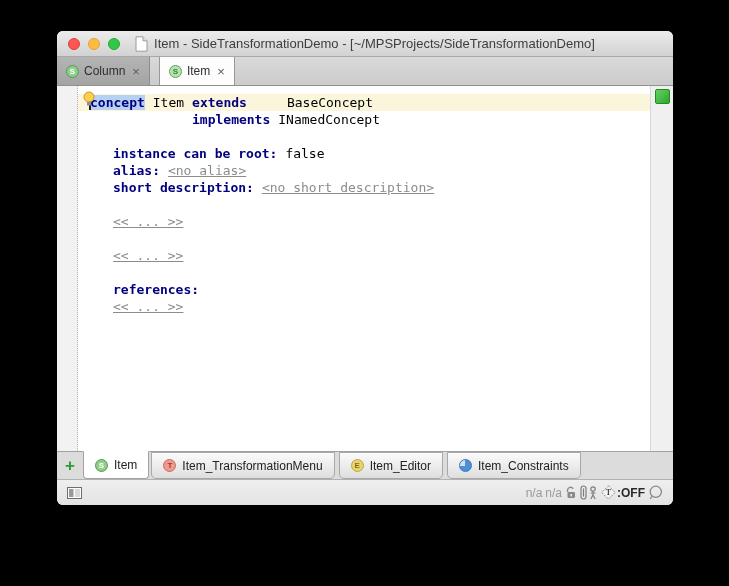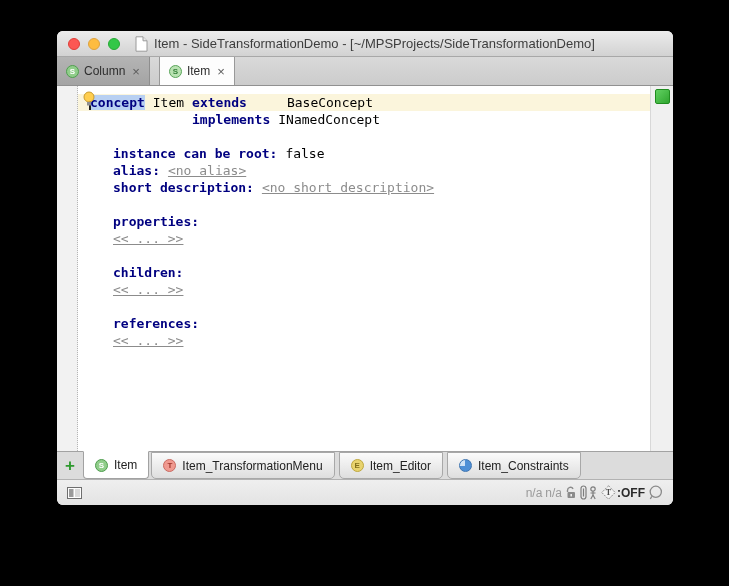--- a/index.html
+++ b/index.html
@@ -141,31 +141,25 @@
             <span class="kw">alias:</span><span class="sp1"></span><span class="ph">&lt;no alias&gt;</span>
           </div>
 
           <div class="cline indent3">
             <span class="kw">short description:</span><span class="sp1"></span><span class="ph">&lt;no short description&gt;</span>
           </div>
 
           <div class="cline"></div>
 
           <div class="cline indent3">
-            <span class="kw">properties:</span>
-          </div>
-          <div class="cline indent3">
             <span class="ph">&lt;&lt; ... &gt;&gt;</span>
           </div>
 
           <div class="cline"></div>
 
-          <div class="cline indent3">
-            <span class="kw">children:</span>
-          </div>
           <div class="cline indent3">
             <span class="ph">&lt;&lt; ... &gt;&gt;</span>
           </div>
 
           <div class="cline"></div>
 
           <div class="cline indent3">
             <span class="kw">references:</span>
           </div>
           <div class="cline indent3">

